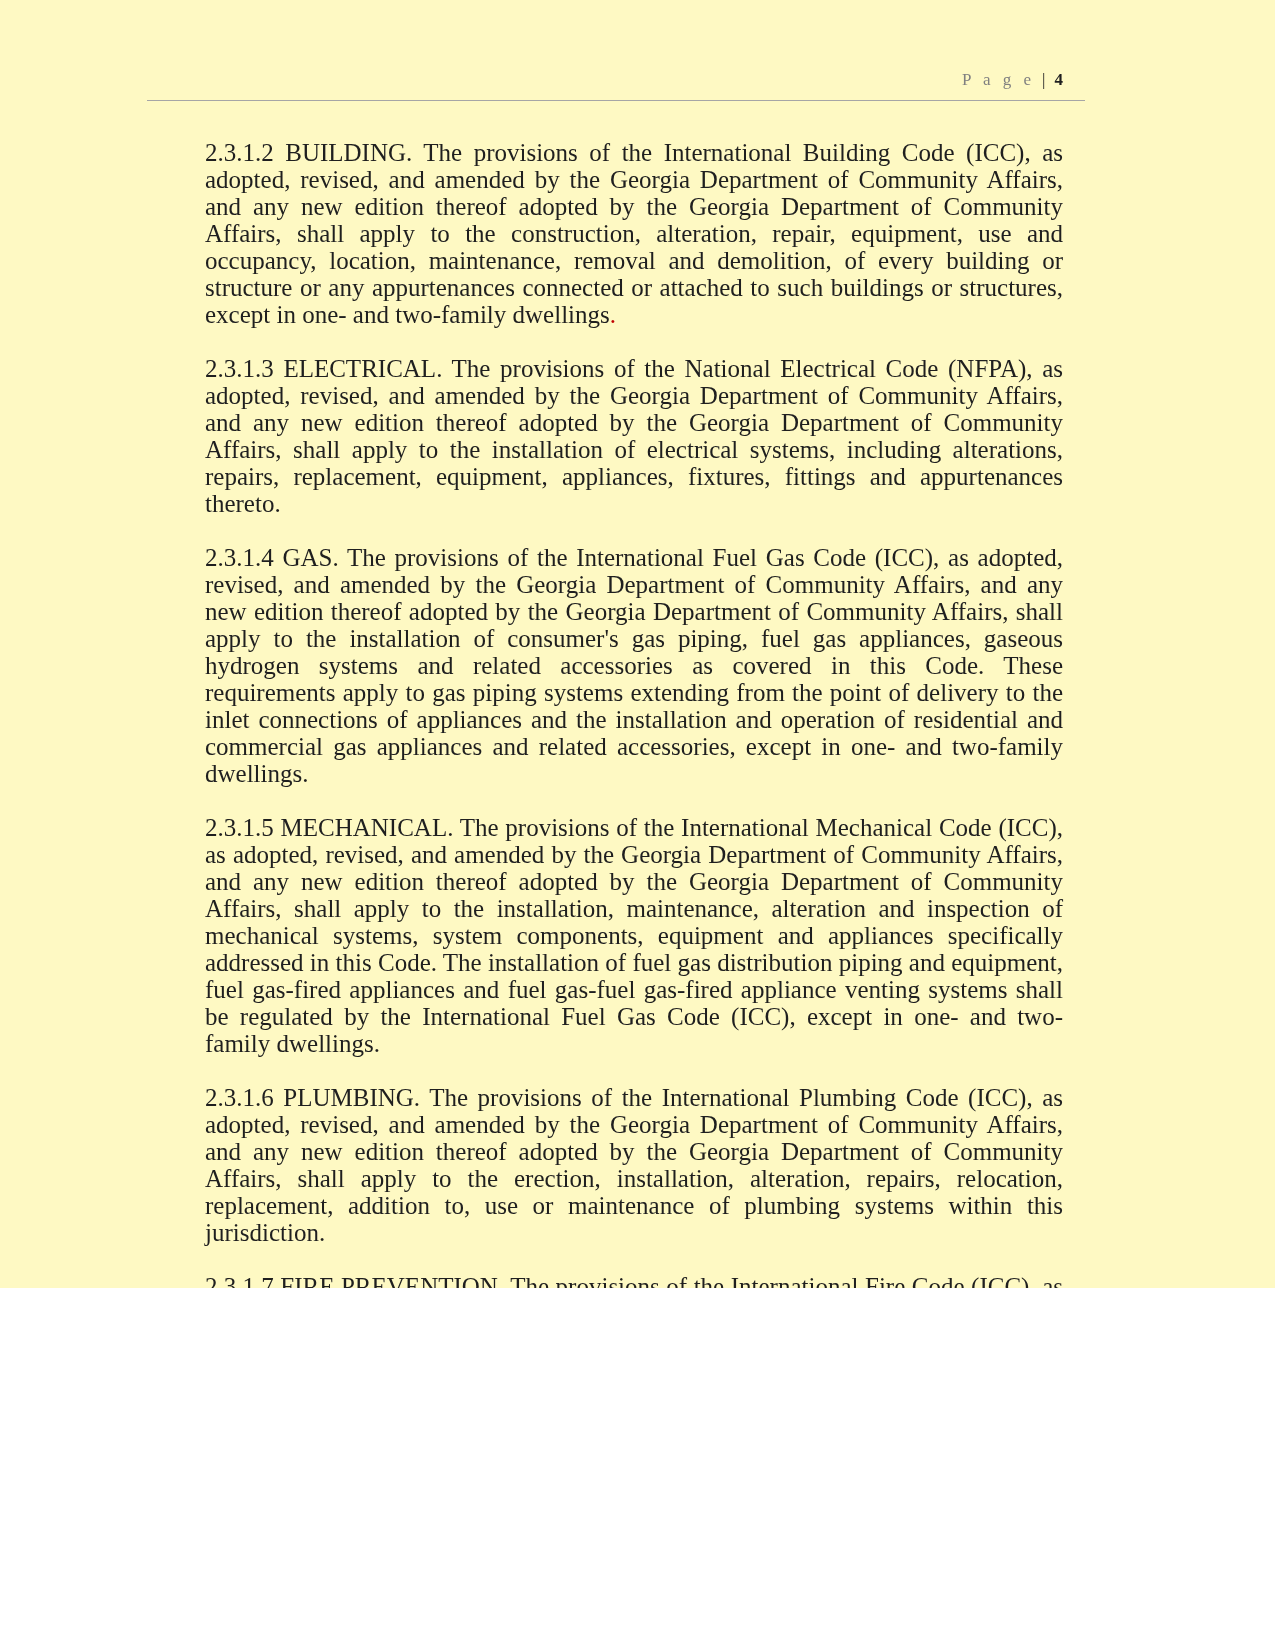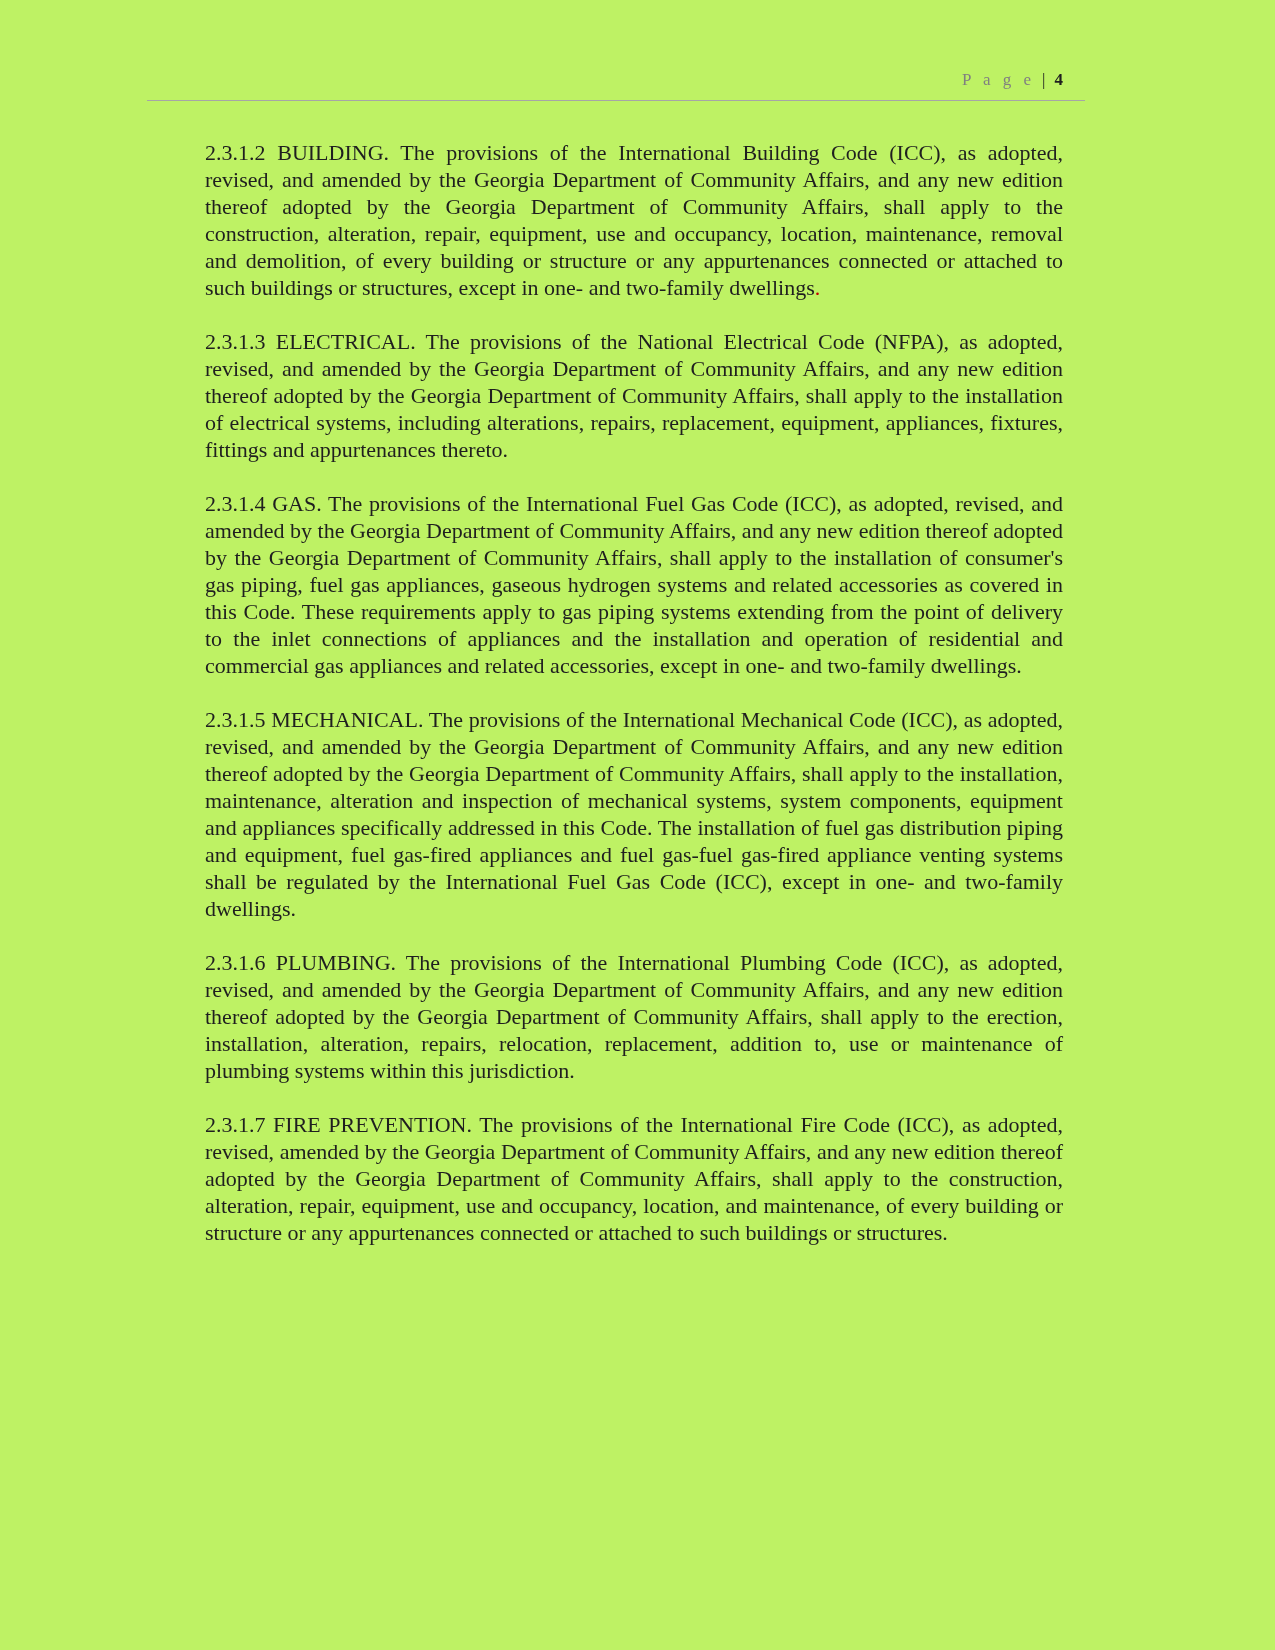--- a/index.html
+++ b/index.html
@@ -4,22 +4,22 @@
 <style>
   * { box-sizing: border-box; }
   html, body {
     margin: 0;
     padding: 0;
     background: #ffffff;
   }
   .page {
     position: relative;
     width: 1275px;
-    height: 1650px;
-    background: #bef264;
+    height: 1288px;
+    background: #fef9c3;
     font-family: "Liberation Serif", serif;
     color: var(--text-color, #1f1f1f);
     overflow: hidden;
   }
   .header {
     position: absolute;
     top: 70px;
     right: 212px;
     font-size: 17px;
     letter-spacing: 4px;
@@ -44,21 +44,21 @@
     left: 147px;
     width: 938px;
     height: 0;
     border-top: 1px solid var(--rule-color, #a6a6a6);
   }
   .content {
     position: absolute;
     left: 205px;
     top: 139px;
     width: 858px;
-    font-size: 22px;
+    font-size: 25px;
     line-height: 27px;
     text-align: justify;
   }
   .para {
     margin: 0 0 27px 0;
     padding: 0;
   }
   .red-suffix {
     color: var(--red-color, #c00000);
   }

